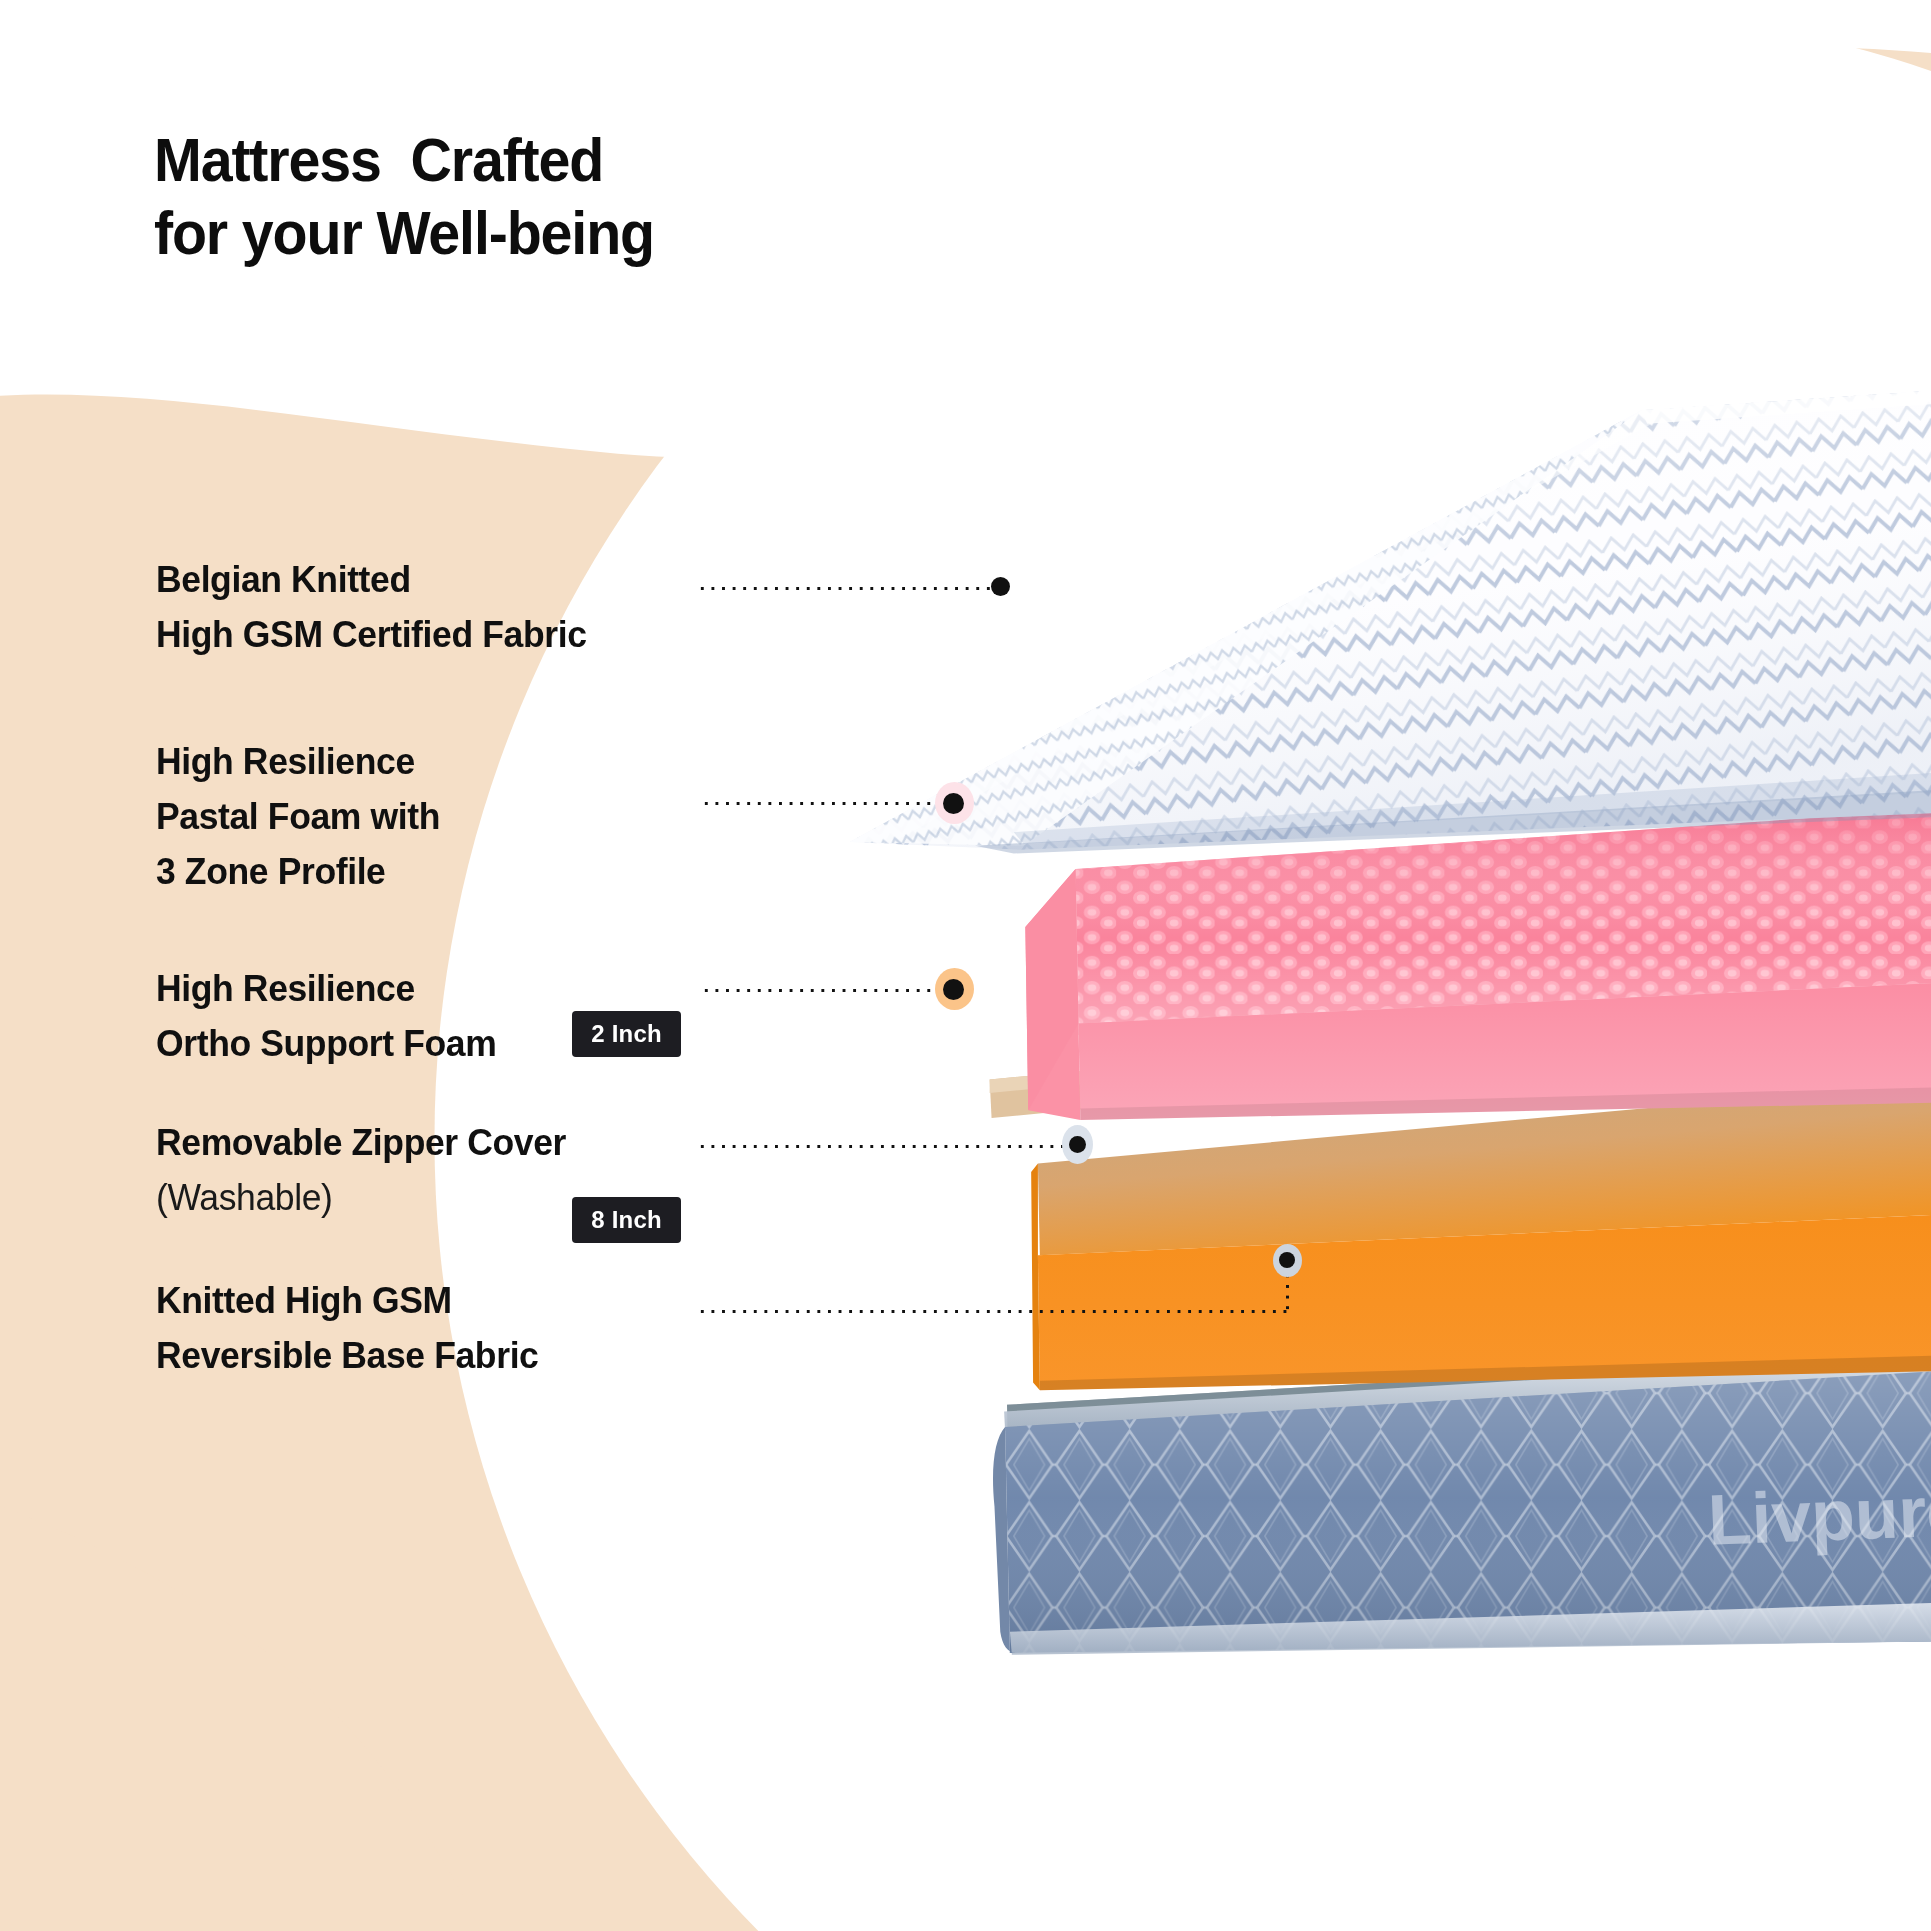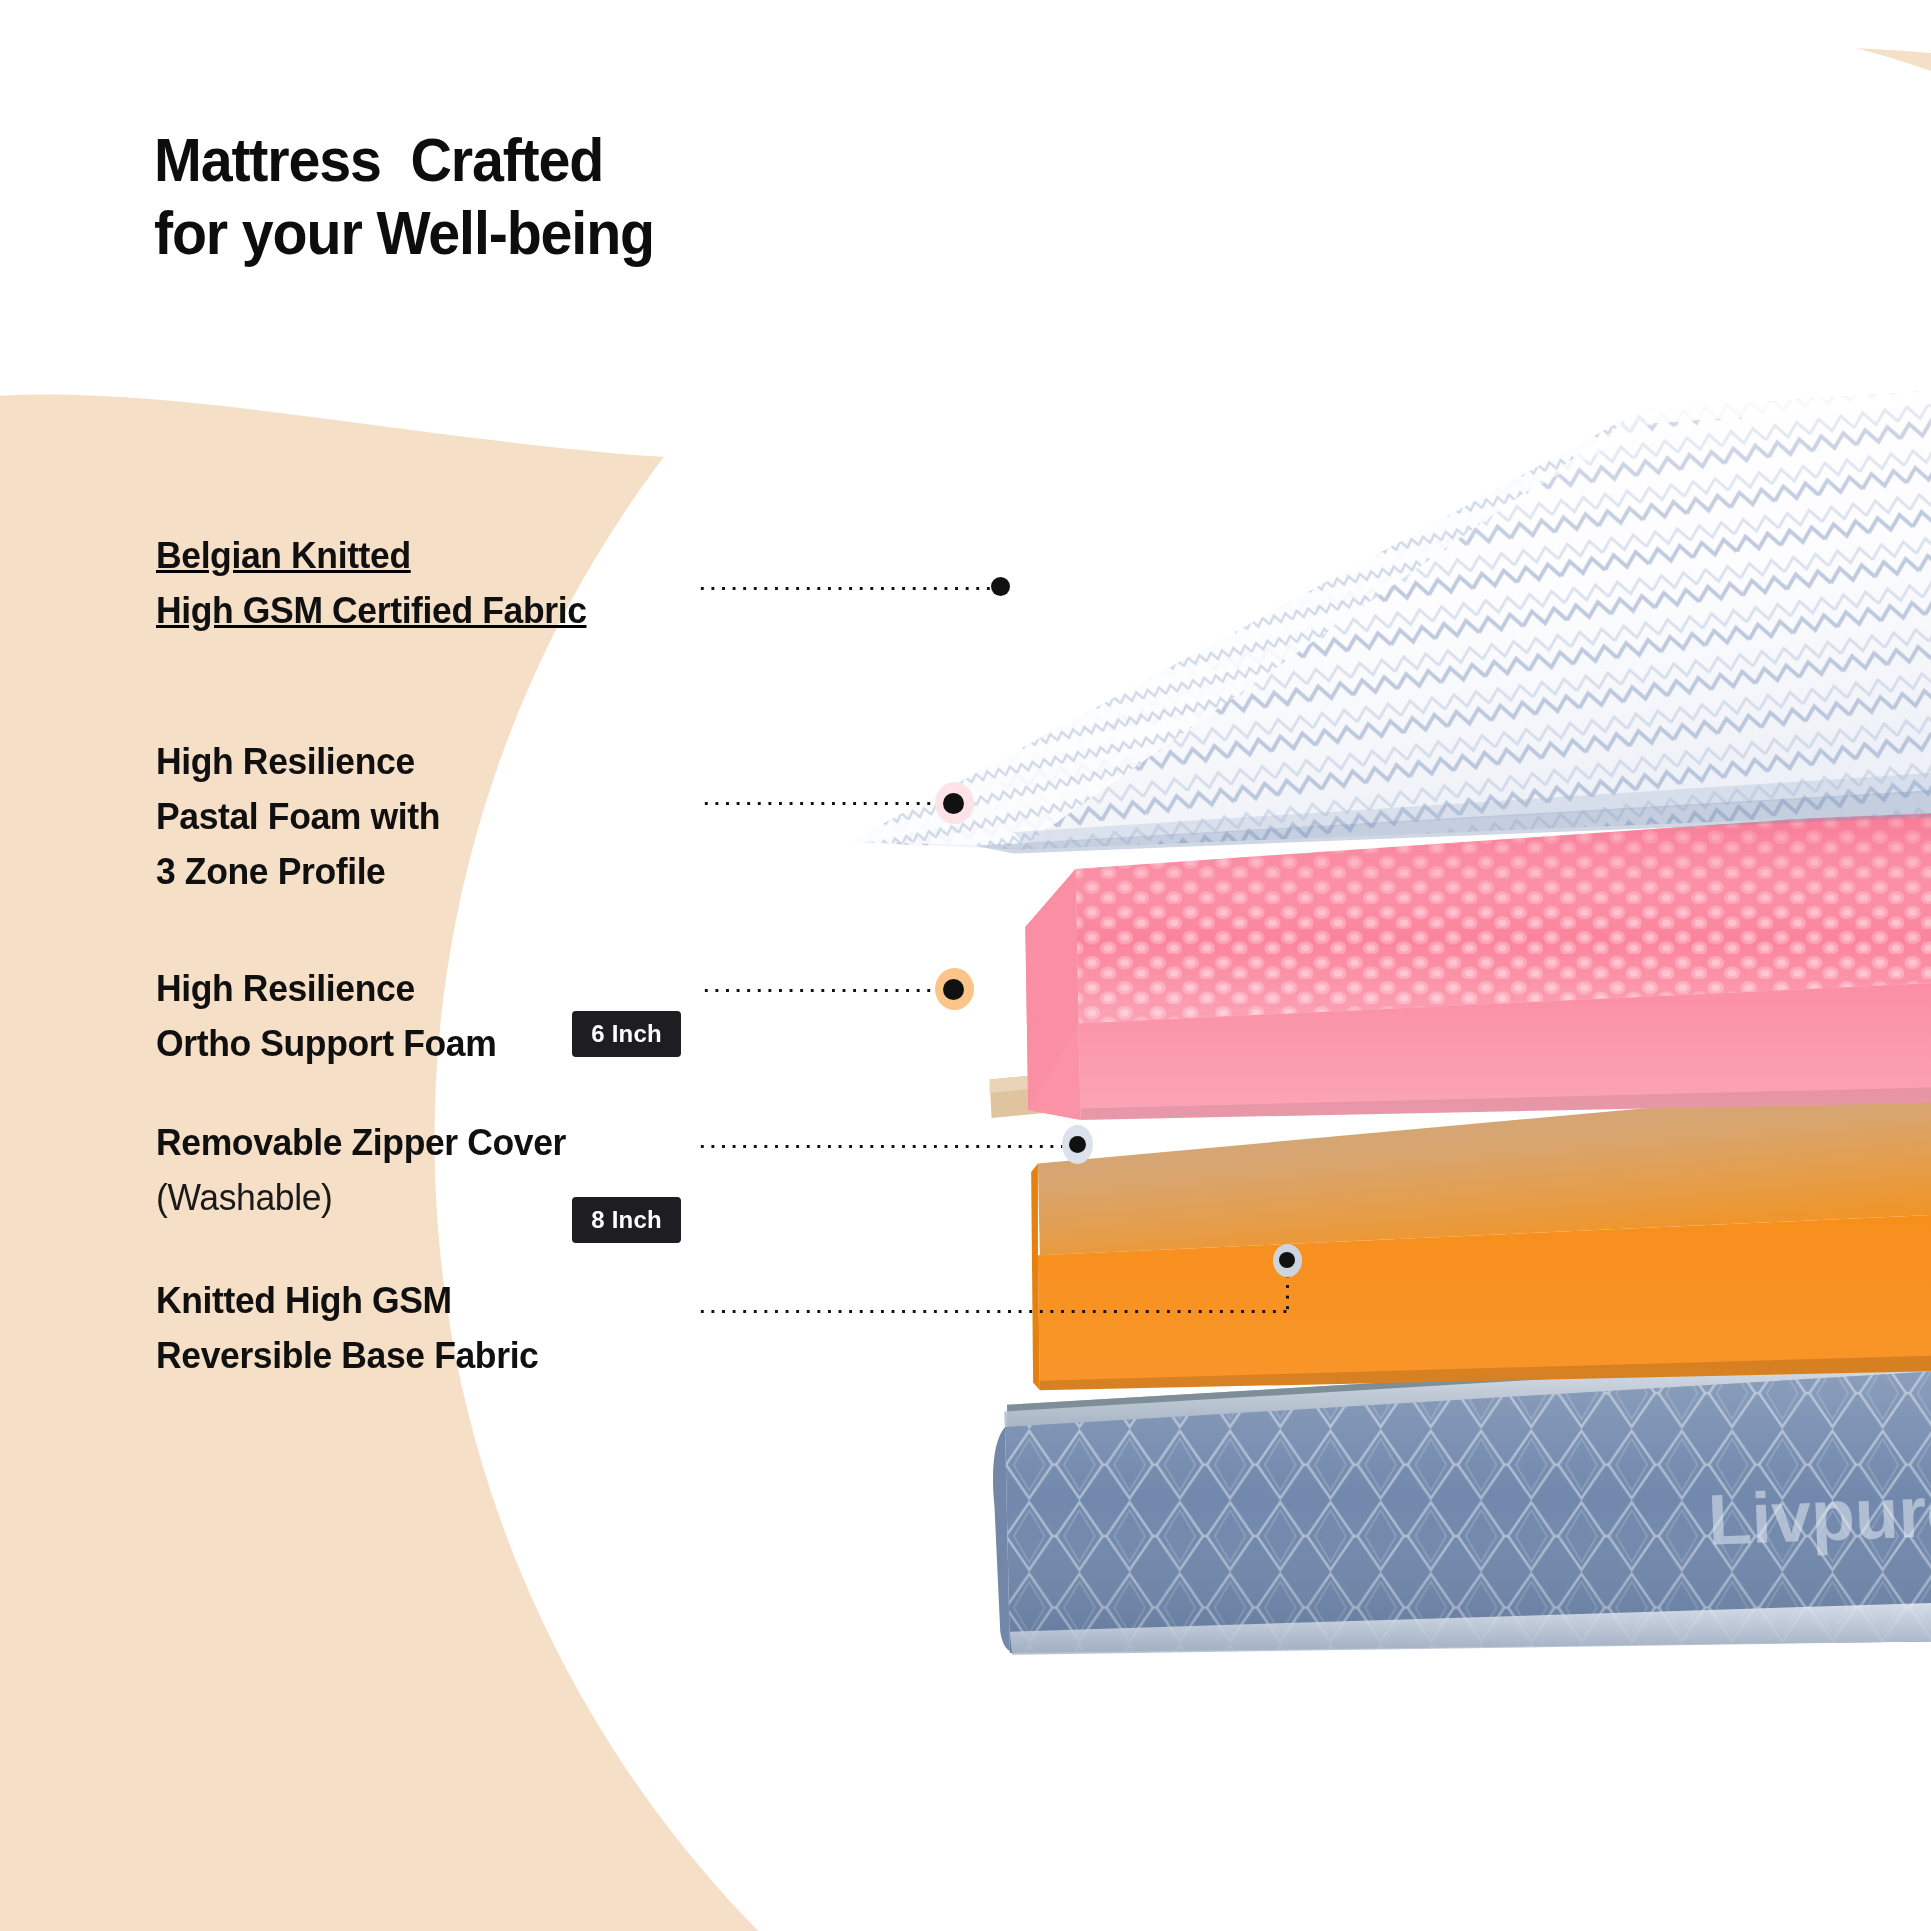--- a/index.html
+++ b/index.html
@@ -276,29 +276,29 @@
   <div class="dot" style="left:935px;top:968px;width:39px;height:42px;background:#fbc489;"></div>
   <div class="dot" style="left:943px;top:979px;width:21px;height:21px;background:#111;"></div>
 
   <div class="dot" style="left:1062px;top:1125px;width:31px;height:39px;background:#dbe2eb;"></div>
   <div class="dot" style="left:1069px;top:1136px;width:17.4px;height:17.4px;background:#111;"></div>
 
   <div class="dot" style="left:1273px;top:1244px;width:29px;height:33px;background:#ccd4de;"></div>
   <div class="dot" style="left:1279px;top:1252px;width:16.4px;height:16.4px;background:#111;"></div>
 
   <div class="badge" style="left:572px;top:1011px;">
-    <span>6 Inch</span>
+    <span>2 Inch</span>
   </div>
   <div class="badge" style="left:572px;top:1197px;">
     <span>8 Inch</span>
   </div>
 
   <div class="labels">
 
-    <div class="label-group" style="top:528px;text-decoration:underline;">
+    <div class="label-group" style="top:552px;">
       <div class="label-line">Belgian Knitted</div>
       <div class="label-line">High GSM Certified Fabric</div>
     </div>
 
     <div class="label-group" style="top:734px;">
       <div class="label-line">High Resilience</div>
       <div class="label-line">Pastal Foam with</div>
       <div class="label-line">3 Zone Profile</div>
     </div>
 

